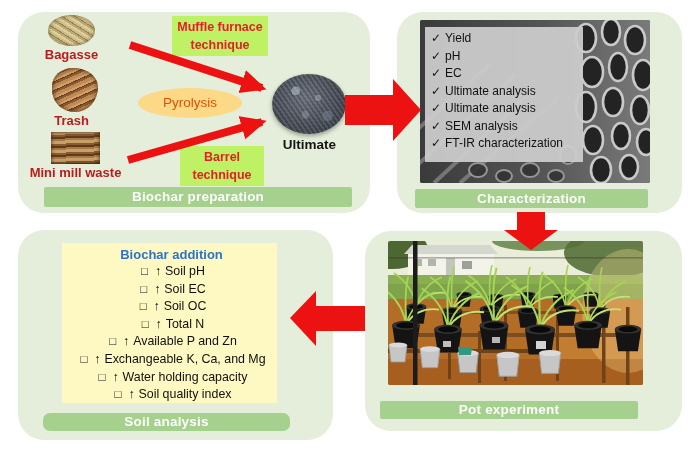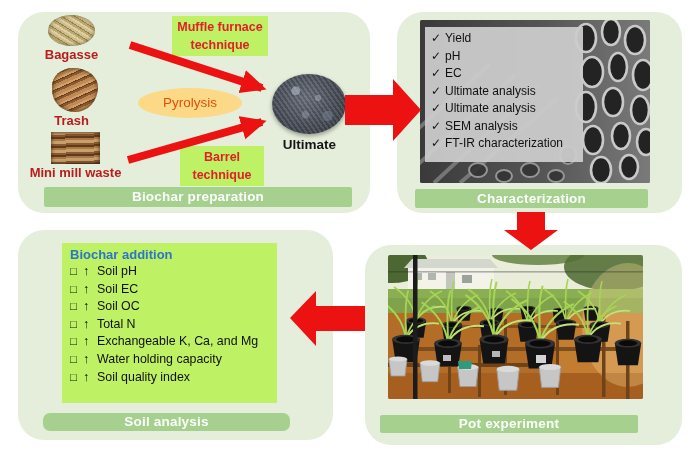--- a/index.html
+++ b/index.html
@@ -52,22 +52,22 @@
   }
   
   .sem{position:absolute;overflow:hidden;border-radius:2px;background:#4a4a4a;}
   .chkbox{
     position:absolute;background:rgba(204,204,204,.94);
     font-size:12px;line-height:17.5px;color:#101010;padding:3px 4px 12px 6px;
   }
   .chkrow .g{display:inline-block;width:14px;font-weight:bold;}
   
   .soilbox{
-    position:absolute;background:#bef264;font-size:12.4px;line-height:17.6px;
-    color:#101010;padding:3px 4px 0 8px;
+    position:absolute;background:#fef9c3;font-size:12.4px;line-height:17.6px;
+    color:#101010;padding:3px 4px 0 8px;text-align:center;
   }
   .soilhead{font-weight:bold;font-size:13px;color:#2e74c9;line-height:17px;}
   .soilrow .sq{display:inline-block;width:13px;font-weight:bold;font-size:11.5px;}
   .soilrow .up{display:inline-block;width:14px;font-weight:bold;}
   .photo{position:absolute;overflow:hidden;border-radius:2px;}
   svg{display:block;}
   #overlay{position:absolute;left:0;top:0;pointer-events:none;}
 </style>
 </head>
 <body>
@@ -159,28 +159,29 @@
     <div class="titlebar" style="left:18px;top:177px;width:233px;height:19px;line-height:19px;">Characterization</div>
   </div>
 
   <div class="panel" style="left:18px;top:230px;width:315px;height:210px;">
     <div class="soilbox" style="left:44px;top:13px;width:203px;height:157px;">
       <div class="soilhead">Biochar addition</div>
       <div class="soilrow"><span class="sq">□</span><span class="up">↑</span><span>Soil pH</span></div>
       <div class="soilrow"><span class="sq">□</span><span class="up">↑</span><span>Soil EC</span></div>
       <div class="soilrow"><span class="sq">□</span><span class="up">↑</span><span>Soil OC</span></div>
       <div class="soilrow"><span class="sq">□</span><span class="up">↑</span><span>Total N</span></div>
+      <div class="soilrow"><span class="sq">□</span><span class="up">↑</span><span>Available P and Zn</span></div>
       <div class="soilrow"><span class="sq">□</span><span class="up">↑</span><span>Exchangeable K, Ca, and Mg</span></div>
       <div class="soilrow"><span class="sq">□</span><span class="up">↑</span><span>Water holding capacity</span></div>
       <div class="soilrow"><span class="sq">□</span><span class="up">↑</span><span>Soil quality index</span></div>
     </div>
     <div class="titlebar" style="left:25px;top:183px;width:247px;height:18px;line-height:18px;border-radius:7px;">Soil analysis</div>
   </div>
 
-  <div class="panel" style="left:365px;top:245px;width:317px;height:200px;">
+  <div class="panel" style="left:365px;top:231px;width:317px;height:200px;">
     <div class="photo" style="left:23px;top:10px;width:255px;height:144px;">
       <svg width="255" height="144" viewBox="0 0 255 144">
         <defs>
           <g id="pot">
               <polygon points="-12,2 12,2 9,22 -9,22" fill="#141414"></polygon>
               <ellipse cx="0" cy="2" rx="12" ry="4" fill="#323232"></ellipse>
               <ellipse cx="0" cy="2" rx="8.5" ry="2.6" fill="#0a0a0a"></ellipse>
             </g>
           <g id="bucket">
               <polygon points="-9,0 9,0 7,17 -7,17" fill="#c6c6c6" stroke="#9c9c9c" stroke-width="0.8"></polygon>

